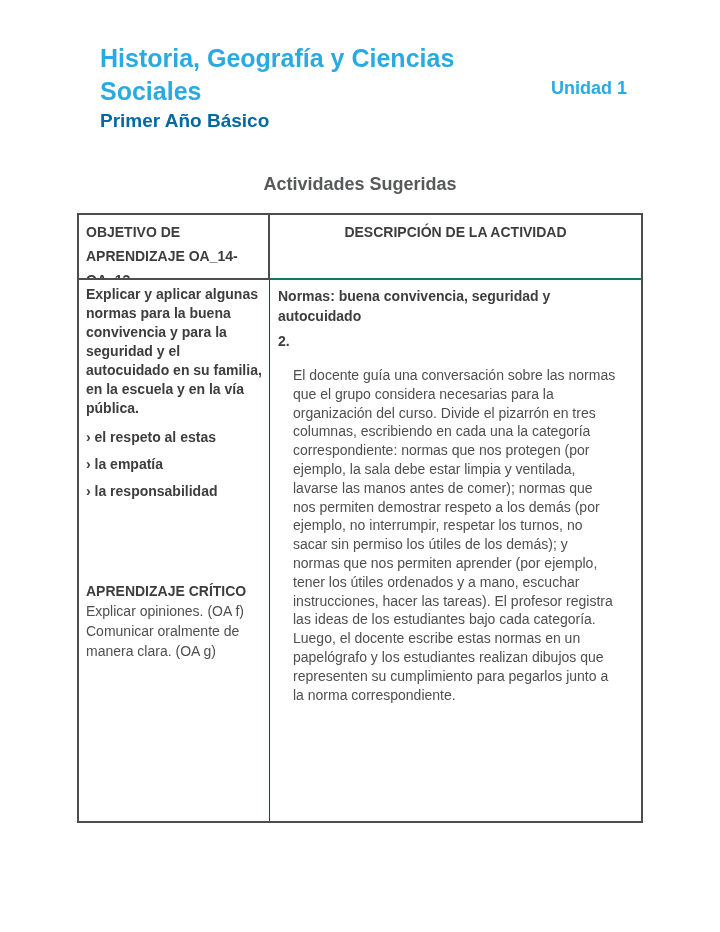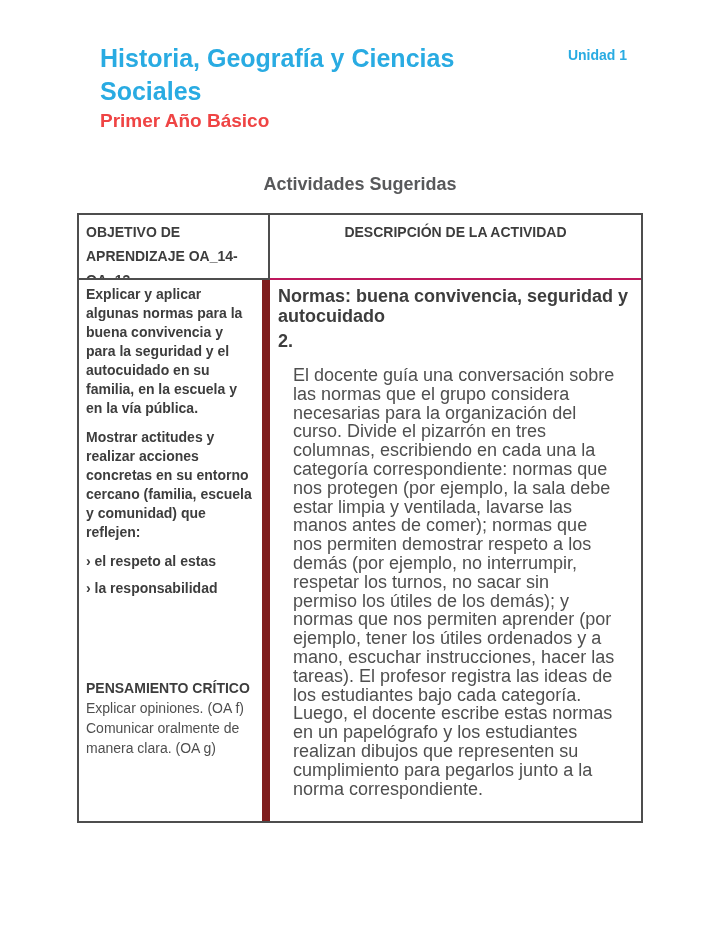--- a/index.html
+++ b/index.html
@@ -8,34 +8,34 @@
     width: 720px; height: 932px;
     font-family: "Liberation Sans", "DejaVu Sans", sans-serif;
     position: relative;
     overflow: hidden;
   }
   .page { position: absolute; inset: 0; background: #ffffff; }
 
   
   .doc-header {
     position: absolute; left: 100px; top: 42px; width: 527px;
-    display: flex; justify-content: space-between; align-items: flex-start;
+    display: flex; justify-content: space-between; align-items: center;
   }
   .title-col { width: 430px; }
   .doc-title {
     font-size: 25px; line-height: 33px; font-weight: bold;
     color: var(--accent); letter-spacing: 0px;
   }
   .doc-subtitle {
     font-size: 19px; line-height: 26px; font-weight: bold;
-    color: #ef4444;
+    color: #0369a1;
   }
   .unit-col {
     text-align: right; font-weight: bold;
-    font-size: 14px; line-height: 27px; color: var(--accent);
+    font-size: 18px; line-height: 27px; color: var(--accent);
     white-space: nowrap;
   }
 
   
   .section-title {
     position: absolute; top: 174px; left: 0; width: 720px;
     text-align: center; font-size: 18px; font-weight: bold;
     color: #58595b;
   }
 
@@ -49,39 +49,39 @@
     grid-template-rows: 65px 1fr;
     background: #ffffff;
   }
   .cell { overflow: hidden; }
   .th-left {
     border-right: 2px solid #4d4d4d; border-bottom: 2px solid #4d4d4d;
     padding: 5px 7px; font-size: 14px; line-height: 24px;
     font-weight: bold; color: #3d3d3d;
   }
   .th-right {
-    border-bottom: 2px solid #be185d;
+    border-bottom: 2px solid #0f766e;
     padding: 7px 8px; font-size: 14px; line-height: 20px;
     font-weight: bold; color: #3d3d3d; text-align: center;
   }
   .td-left {
-    border-right: 8px solid #7f1d1d;
+    border-right: 1px solid #7f1d1d;
     padding: 5px 7px; font-size: 14px; line-height: 19px;
     font-weight: bold; color: #3d3d3d;
   }
   .td-left p { margin: 0 0 10px 0; }
   .td-left .bullet { margin: 0 0 8px 0; }
   .skills {
     margin-top: 80px;
     font-weight: normal; color: #4f4f4f;
     font-size: 14px; line-height: 20px;
   }
   .skills .skill-strong { font-weight: bold; color: #3d3d3d; }
   .td-right {
-    padding: 6px 8px; font-size: 18px; line-height: 18.8px;
+    padding: 6px 8px; font-size: 14px; line-height: 18.8px;
     color: #4f4f4f;
   }
   .activity-heading {
     font-weight: bold; color: #3d3d3d; line-height: 20px;
     margin: 0 0 6px 0;
   }
   .activity-number {
     font-weight: bold; color: #3d3d3d; line-height: 19px;
     margin: 0 0 9px 0;
   }
@@ -105,25 +105,25 @@
   <div class="section-title">Actividades Sugeridas</div>
 
   <div class="activities-table">
 
     <div class="cell th-left">OBJETIVO DE APRENDIZAJE OA_14-OA_13</div>
 
     <div class="cell th-right">DESCRIPCIÓN DE LA ACTIVIDAD</div>
 
     <div class="cell td-left">
       <p>Explicar y aplicar algunas normas para la buena convivencia y para la seguridad y el autocuidado en su familia, en la escuela y en la vía pública.</p>
-      <p>Mostrar actitudes y realizar acciones concretas en su entorno cercano (familia, escuela y comunidad) que reflejen:</p>
       <p class="bullet">› el respeto al estas</p>
+      <p class="bullet">› la empatía</p>
       <p class="bullet">› la responsabilidad</p>
       <div class="skills">
-        <div class="skill-strong">PENSAMIENTO CRÍTICO</div>
+        <div class="skill-strong">APRENDIZAJE CRÍTICO</div>
         <div>Explicar opiniones. (OA f)</div>
         <div>Comunicar oralmente de manera clara. (OA g)</div>
       </div>
     </div>
 
     <div class="cell td-right">
       <p class="activity-heading">Normas: buena convivencia, seguridad y autocuidado</p>
       <p class="activity-number">2.</p>
       <p class="activity-desc">El docente guía una conversación sobre las normas que el grupo considera necesarias para la organización del curso. Divide el pizarrón en tres columnas, escribiendo en cada una la categoría correspondiente: normas que nos protegen (por ejemplo, la sala debe estar limpia y ventilada, lavarse las manos antes de comer); normas que nos permiten demostrar respeto a los demás (por ejemplo, no interrumpir, respetar los turnos, no sacar sin permiso los útiles de los demás); y normas que nos permiten aprender (por ejemplo, tener los útiles ordenados y a mano, escuchar instrucciones, hacer las tareas). El profesor registra las ideas de los estudiantes bajo cada categoría. Luego, el docente escribe estas normas en un papelógrafo y los estudiantes realizan dibujos que representen su cumplimiento para pegarlos junto a la norma correspondiente.</p>
     </div>

